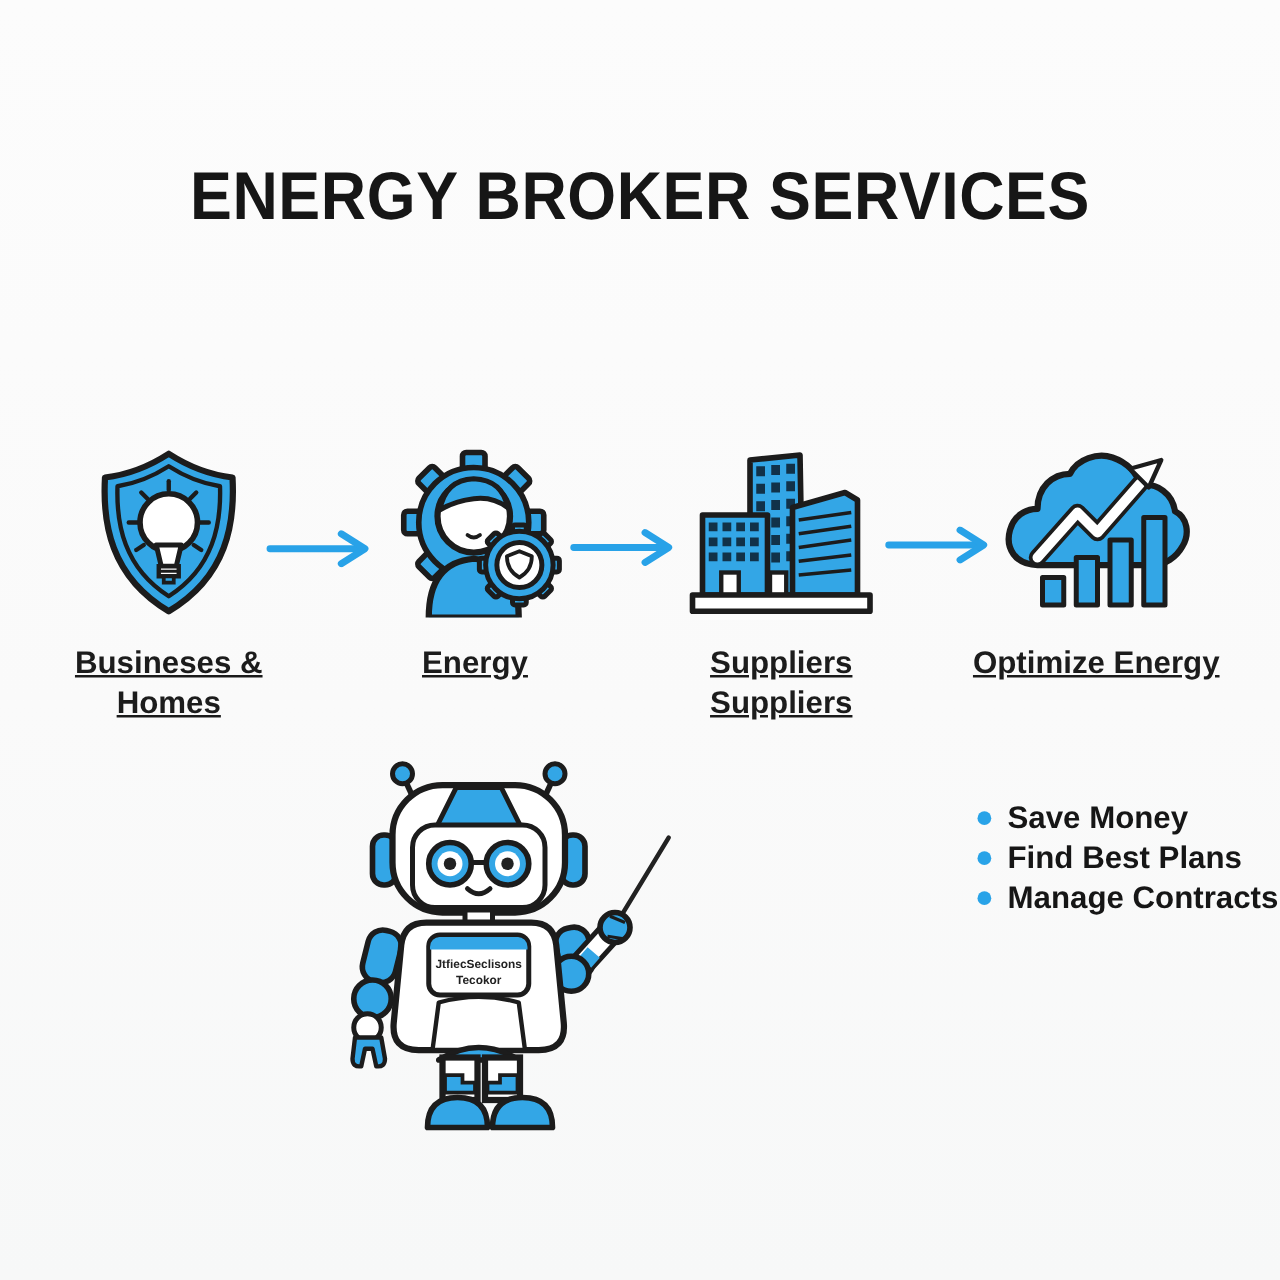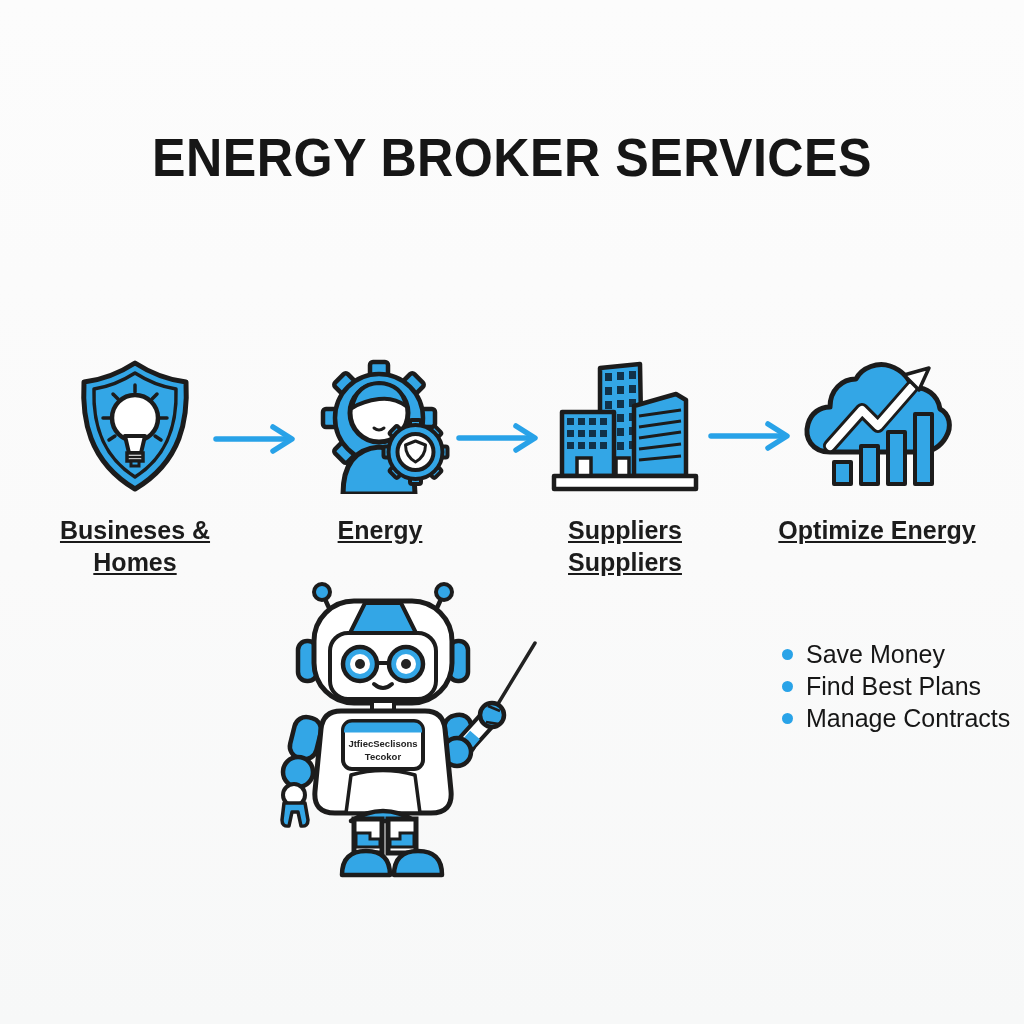--- a/index.html
+++ b/index.html
@@ -10,23 +10,23 @@
   }
   .title{
     position:absolute;top:126px;left:0;width:1024px;text-align:center;
     font-size:54px;font-weight:bold;letter-spacing:0.5px;color:#161616;
     transform:scaleX(.93);transform-origin:center;white-space:nowrap;
   }
   .step{position:absolute;top:356px;text-align:center;text-decoration:underline;}
   .step-icon{height:138px;display:flex;align-items:flex-end;justify-content:center;}
   .step-label{margin-top:20px;font-size:25px;line-height:32px;font-weight:bold;color:#1c1c1c;}
   .arrow{position:absolute;}
-  .robot-wrap{position:absolute;left:248px;top:579px;width:300px;height:300px;text-align:right;}
+  .robot-wrap{position:absolute;left:248px;top:606px;width:300px;height:300px;text-align:right;}
   .benefits{position:absolute;left:782px;top:638px;}
-  .benefit{display:flex;align-items:center;height:32px;font-size:25px;font-weight:normal;color:#161616;white-space:nowrap;}
+  .benefit{display:flex;align-items:center;height:32px;font-size:25px;font-weight:bold;color:#161616;white-space:nowrap;}
   .dot{width:11px;height:11px;border-radius:50%;background:#29a3e8;margin-right:13px;flex:0 0 auto;}
   svg{display:block;}
   .chest-text{font-family:"Liberation Sans",sans-serif;font-weight:bold;fill:#222;}
 </style>
 </head>
 <body>
 
 <div class="canvas">
 
   <div class="title">ENERGY BROKER SERVICES</div>

